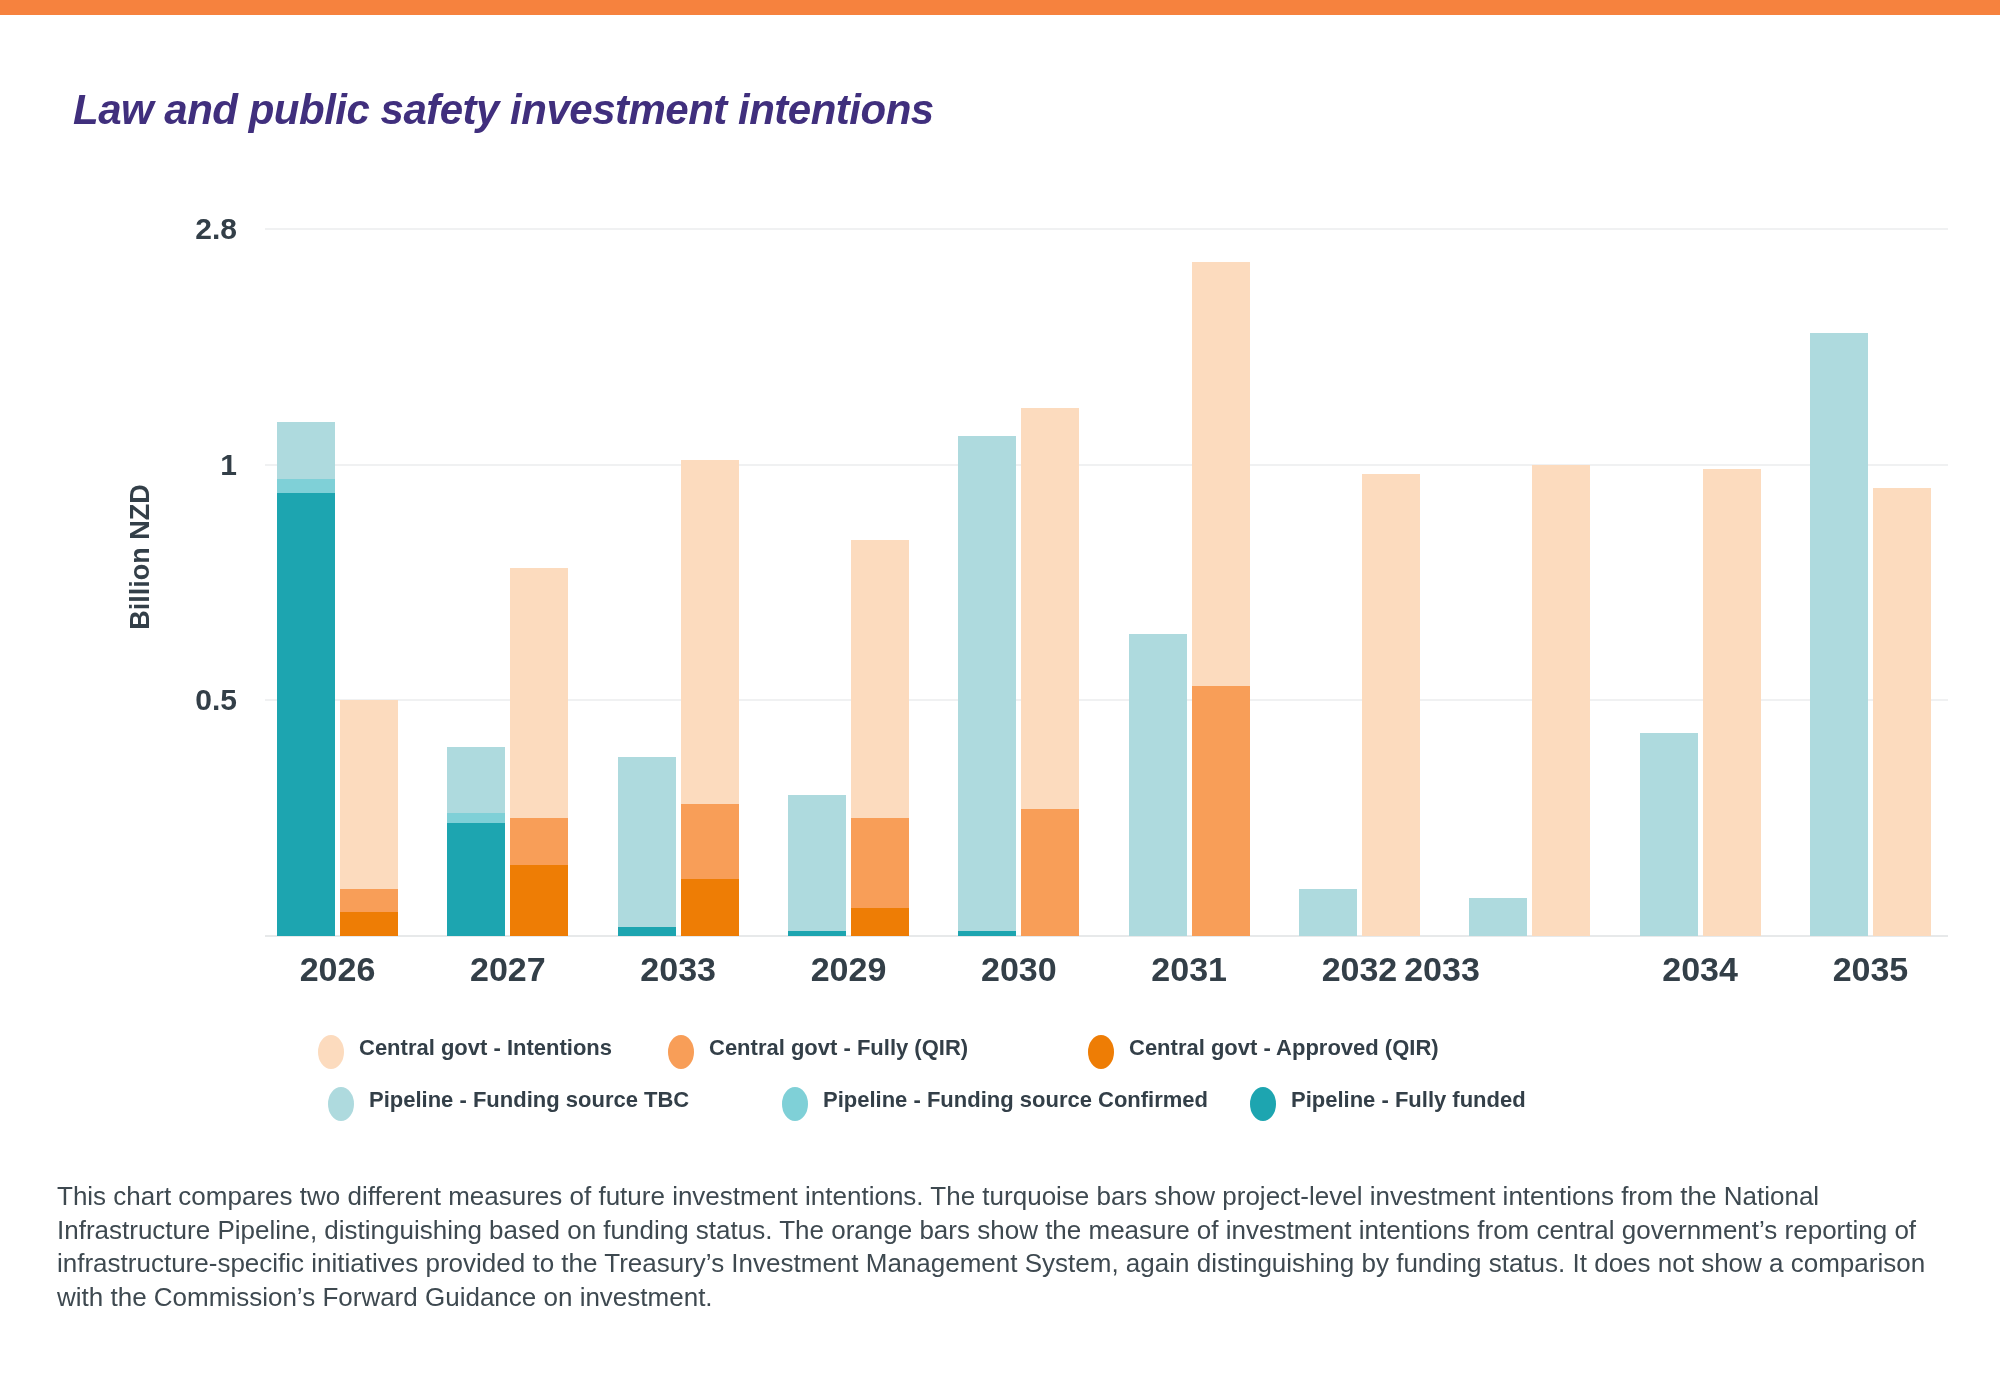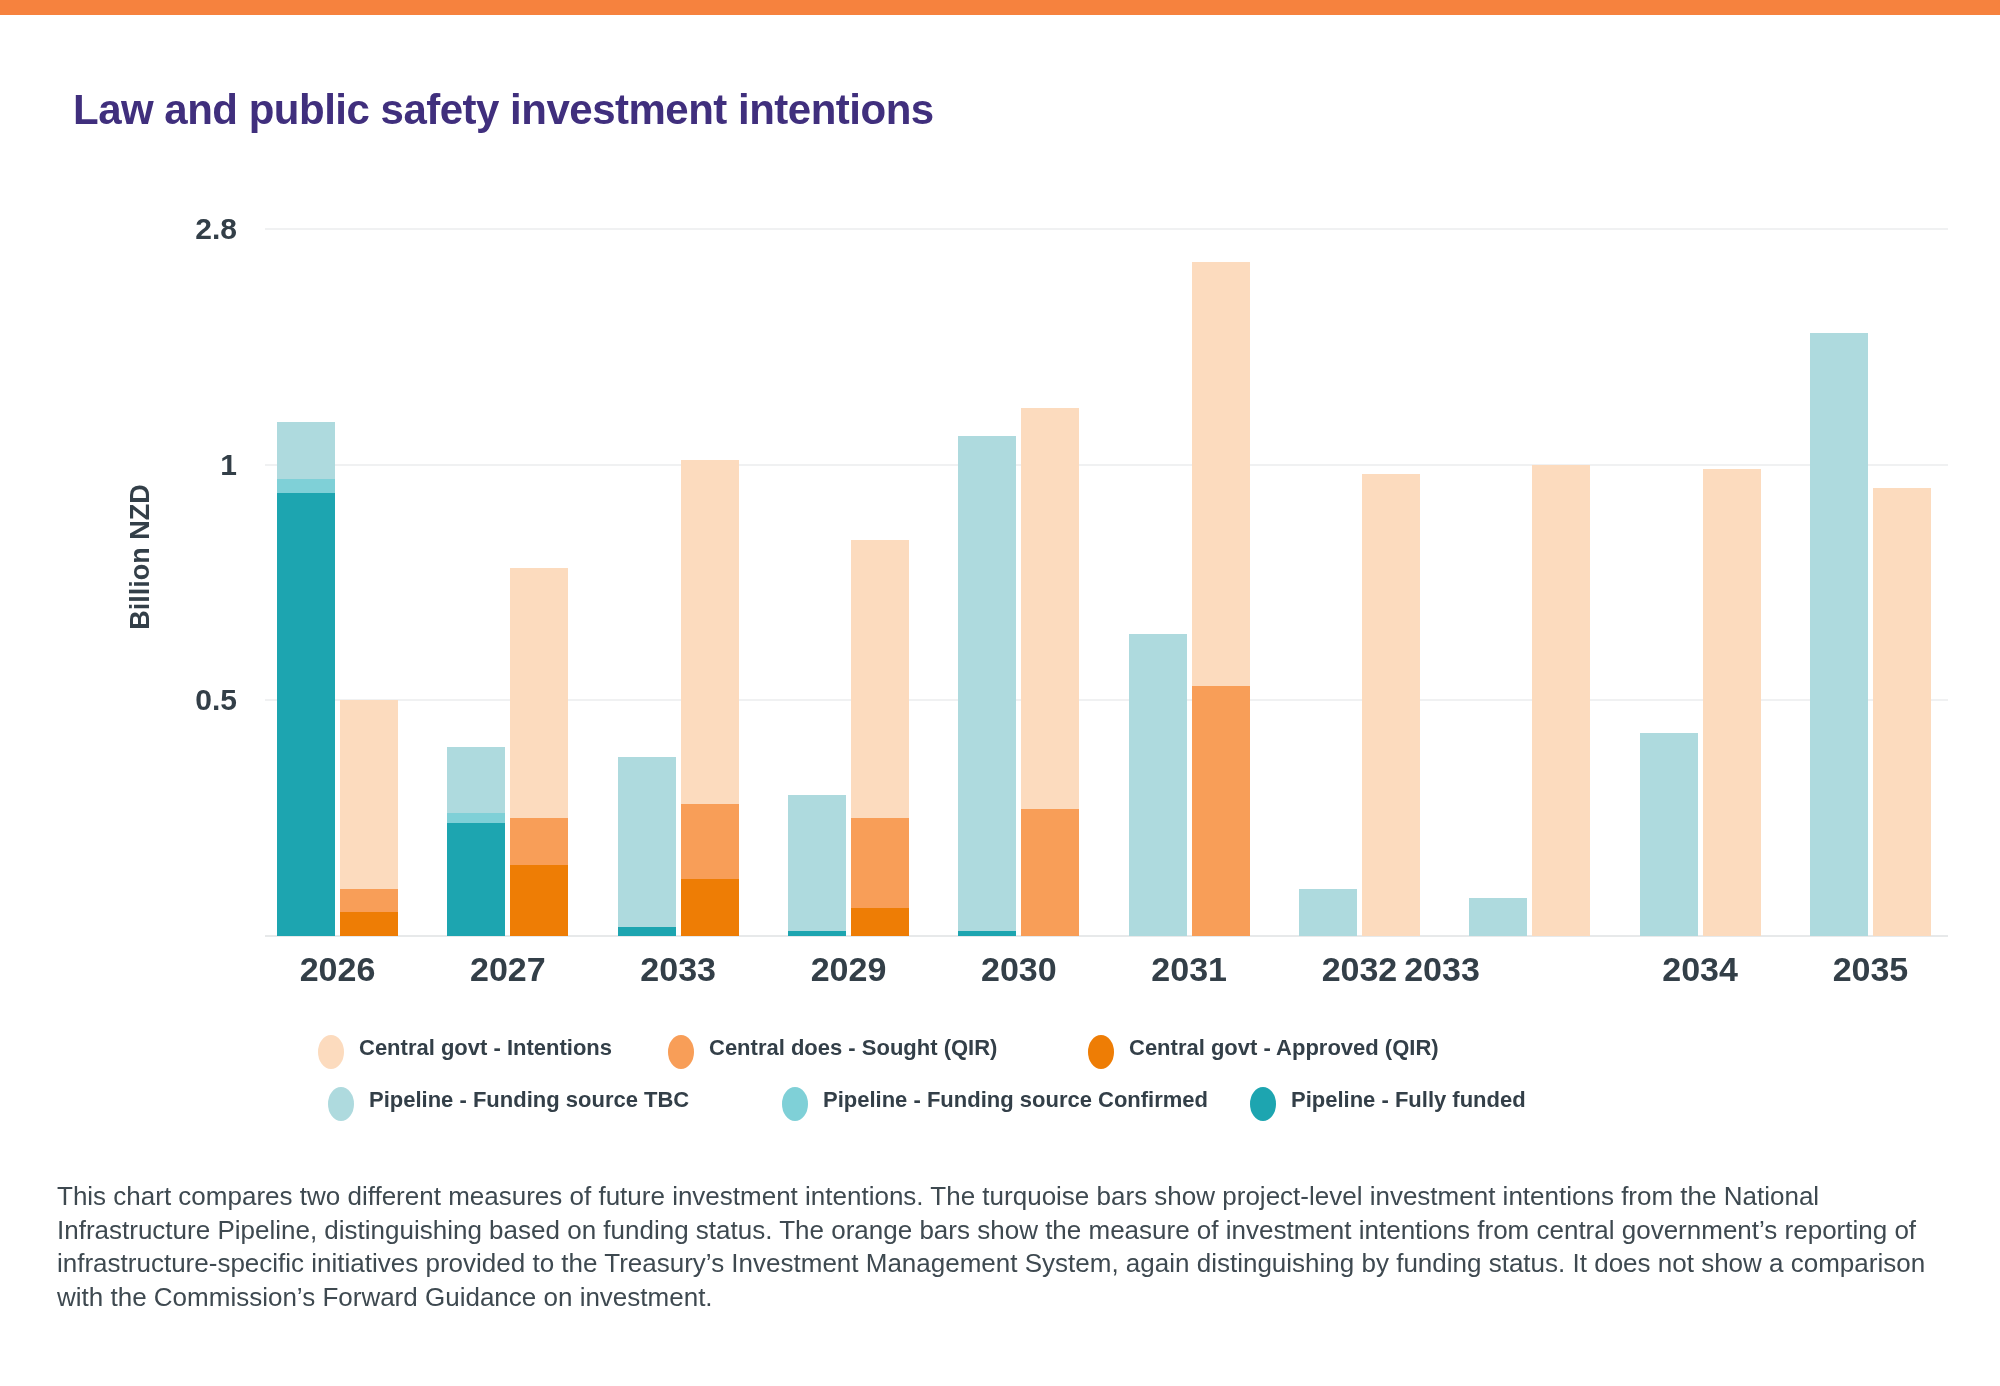--- a/index.html
+++ b/index.html
@@ -34,21 +34,21 @@
   .caption {
     position:absolute; left:57px; top:1180px; width:1888px; margin:0;
     font-size:26px; line-height:33.5px; font-weight:400; color:#3E4950;
   }
 </style>
 </head>
 <body style="background: rgb(255, 255, 255);">
 
 <div class="top-bar" style="background: rgb(246, 130, 62);"></div>
 
-<h1 class="title" style="color: rgb(64, 47, 125);">Law and public safety investment intentions</h1>
+<h1 class="title" style="color: rgb(64, 47, 125); font-style: italic;">Law and public safety investment intentions</h1>
 
 <div class="plot" id="plot">
   <div class="ylabel">Billion NZD</div>
 <div class="gridline" style="top: 699.35px; background: rgb(240, 241, 242);"></div>
     <div class="ytick" style="top: 700.35px;">0.5</div>
     <div class="gridline" style="top: 463.7px; background: rgb(240, 241, 242);"></div>
     <div class="ytick" style="top: 464.7px;">1</div>
     <div class="gridline" style="top: 228.05px; background: rgb(240, 241, 242);"></div>
     <div class="ytick" style="top: 229.05px;">2.8</div>
     <div class="baseline" style="top: 935px; background: rgb(231, 233, 234);"></div>
@@ -102,21 +102,21 @@
   </div>
 
 <p class="caption" style="color: rgb(62, 73, 80);">This chart compares two different measures of future investment intentions. The turquoise bars show project-level investment intentions from the National Infrastructure Pipeline, distinguishing based on funding status. The orange bars show the measure of investment intentions from central government’s reporting of infrastructure-specific initiatives provided to the Treasury’s Investment Management System, again distinguishing by funding status. It does not show a comparison with the Commission’s Forward Guidance on investment.</p>
 
 <div class="legend-item" style="left: 318px; top: 1035px;">
     <span class="legend-dot" style="background: rgb(252, 219, 190);"></span>
     <span class="legend-label">Central govt - Intentions</span>
   </div>
 <div class="legend-item" style="left: 668px; top: 1035px;">
     <span class="legend-dot" style="background: rgb(248, 158, 88);"></span>
-    <span class="legend-label">Central does - Sought (QIR)</span>
+    <span class="legend-label">Central govt - Fully (QIR)</span>
   </div>
 <div class="legend-item" style="left: 1088px; top: 1035px;">
     <span class="legend-dot" style="background: rgb(238, 125, 5);"></span>
     <span class="legend-label">Central govt - Approved (QIR)</span>
   </div>
 <div class="legend-item" style="left: 328px; top: 1087px;">
     <span class="legend-dot" style="background: rgb(174, 218, 222);"></span>
     <span class="legend-label">Pipeline - Funding source TBC</span>
   </div>
 <div class="legend-item" style="left: 782px; top: 1087px;">

